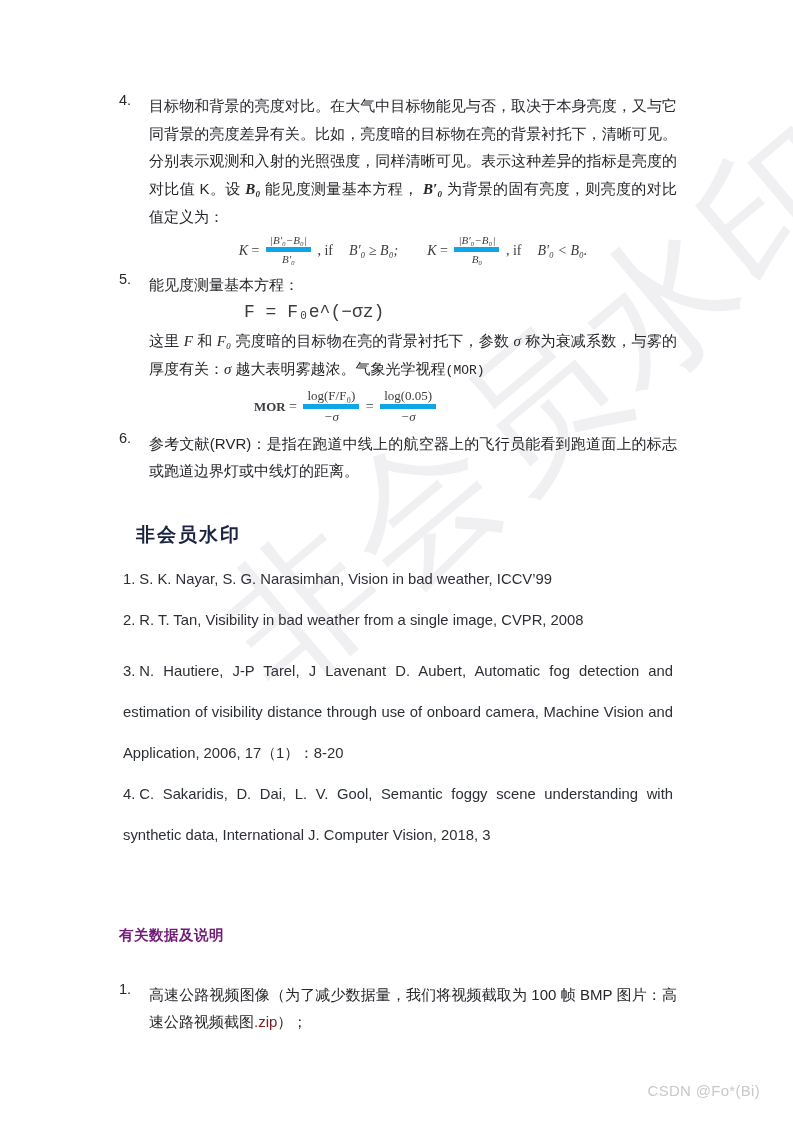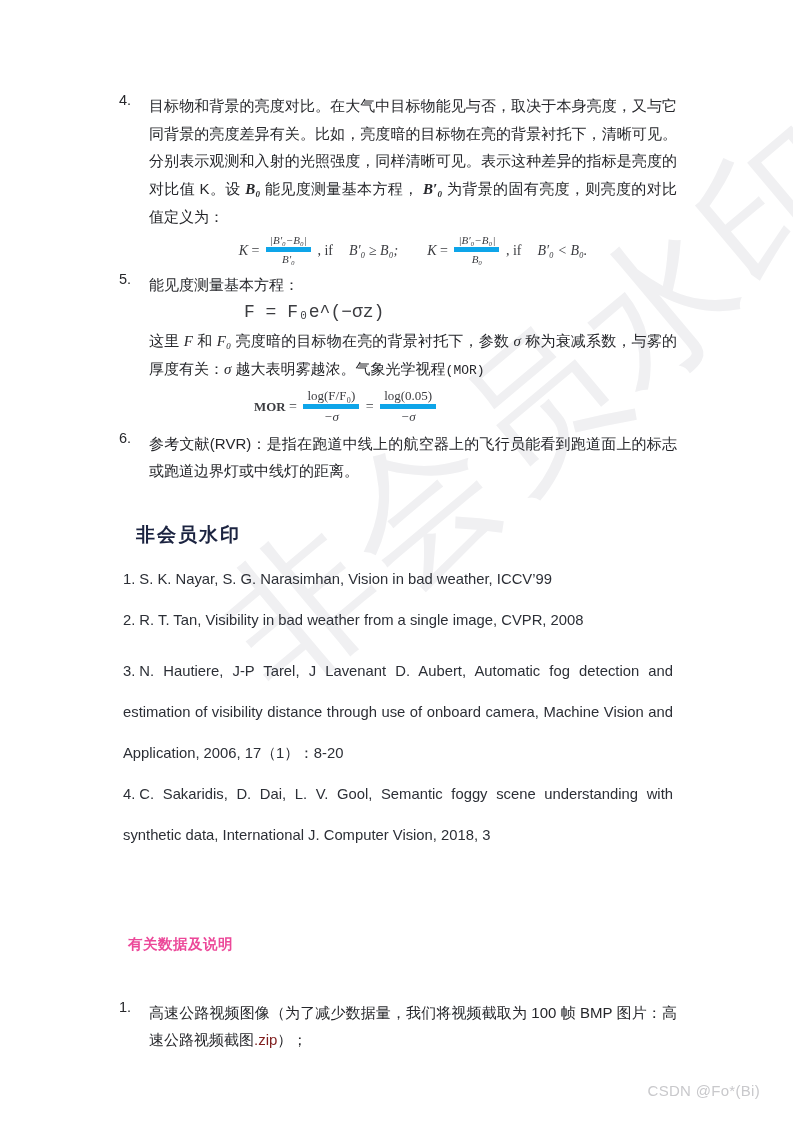--- a/index.html
+++ b/index.html
@@ -148,23 +148,23 @@
     font-size: 19px;
     color: #1b2340;
     letter-spacing: 2px;
     margin: 0;
     padding-left: 17px;
   }
   .h-data {
     font-family: "Liberation Sans", "DejaVu Sans", sans-serif;
     font-weight: bold;
     font-size: 14.5px;
-    color: #ec4899;
+    color: #701a75;
     letter-spacing: 0.5px;
-    margin: 9px;
+    margin: 0;
   }
 
   
   .reflist {
     list-style: none;
     margin: 4px;
     padding: 0;
   }
   .reflist li {
     font-size: 14.8px;

